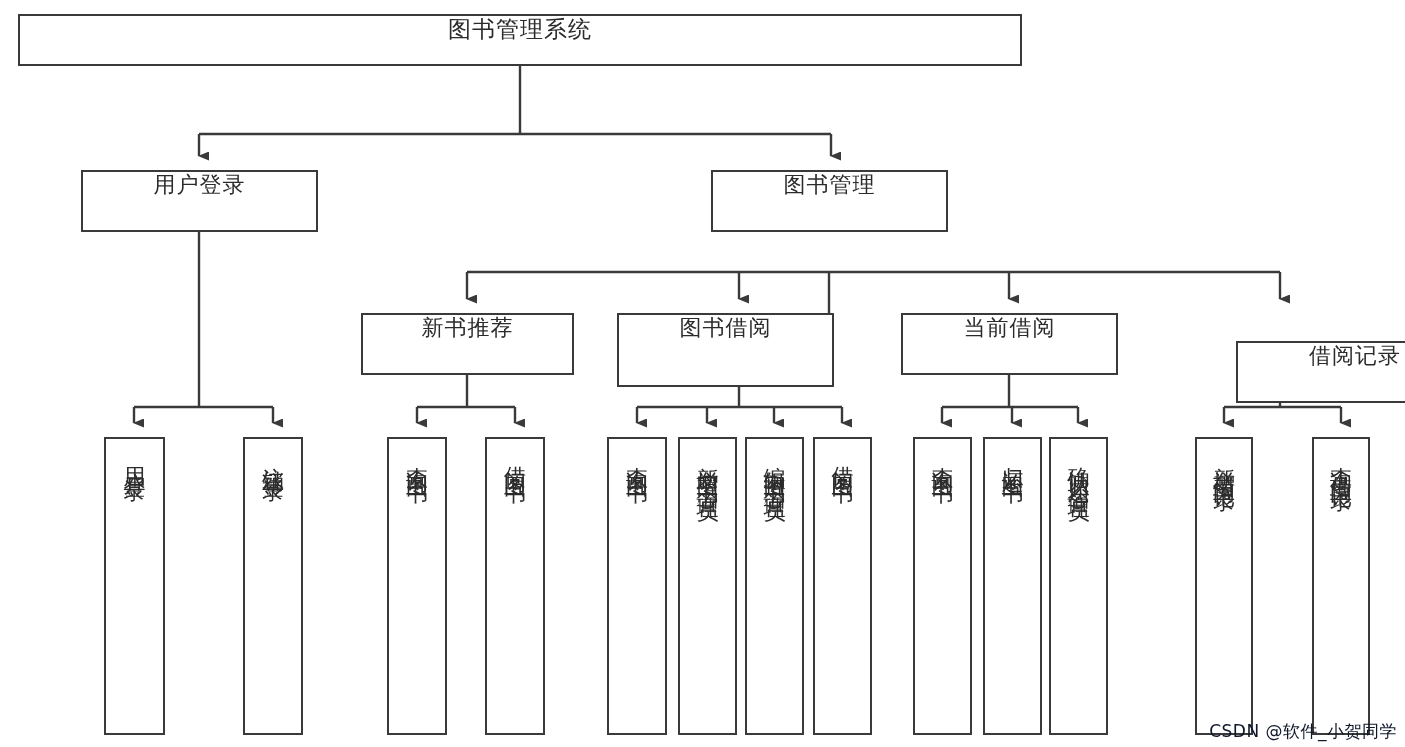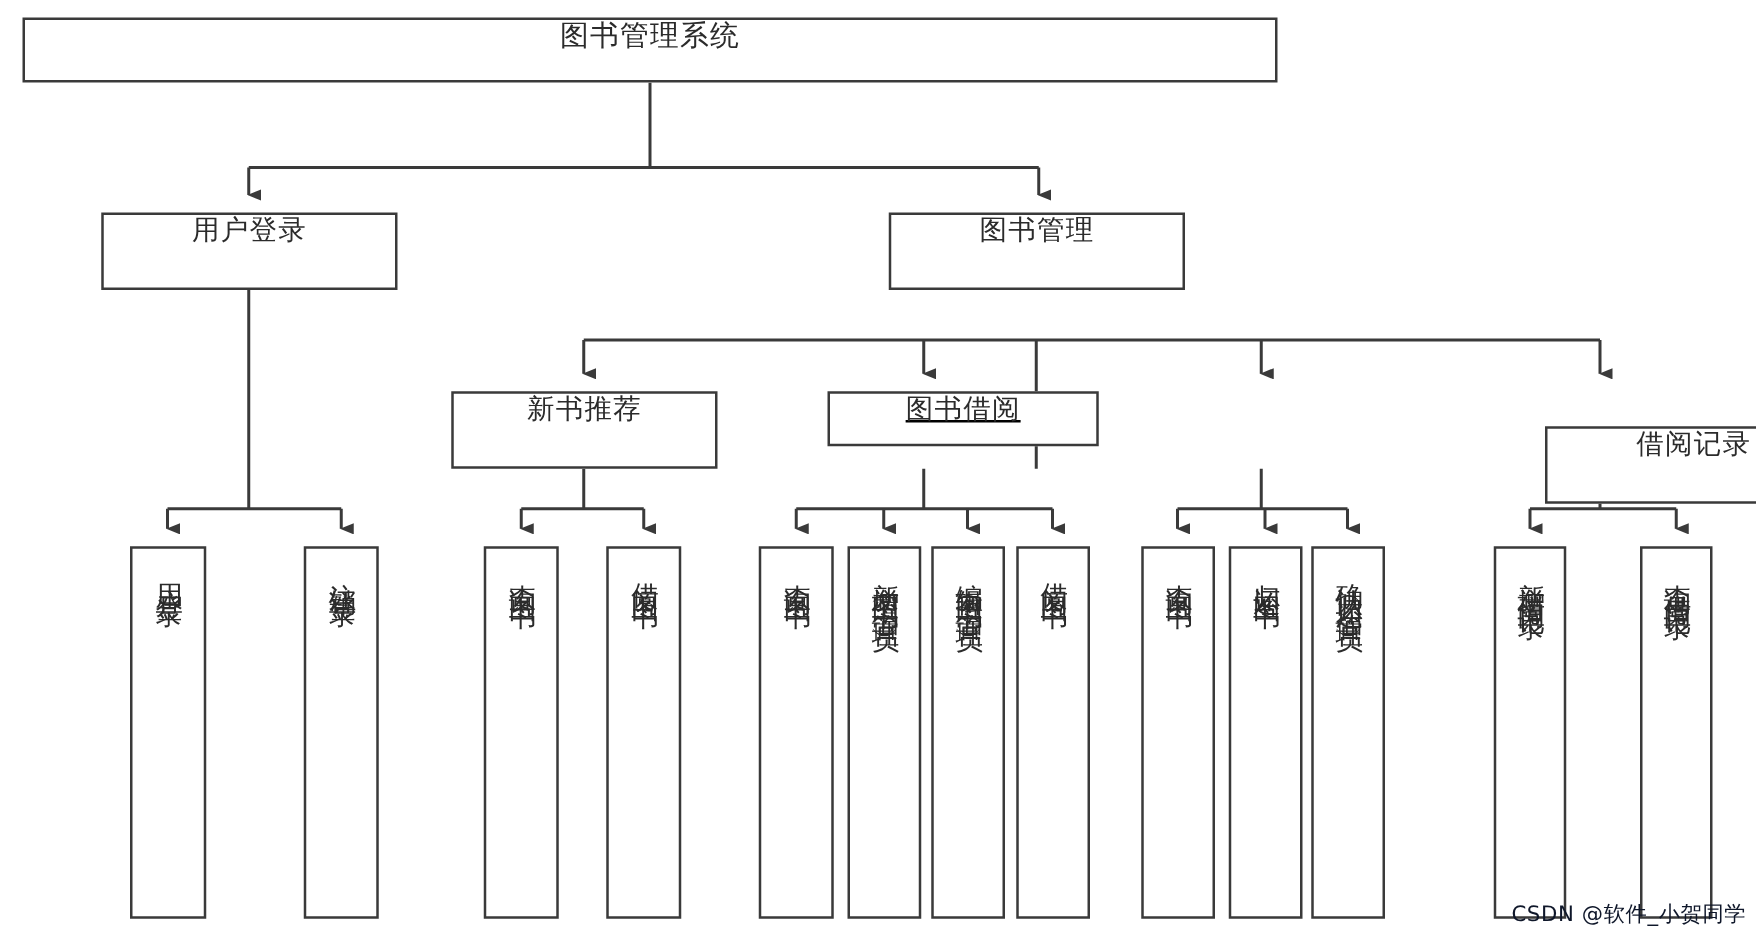--- a/index.html
+++ b/index.html
@@ -132,22 +132,25 @@
   <div class="node-box level1" style="left:81px; top:170px; width:237px; height:62px;">
     <span class="node-label">用户登录</span>
   </div>
   <div class="node-box level2" style="left:361px; top:313px; width:213px; height:62px;">
     <span class="node-label">新书推荐</span>
   </div>
 
   <div class="node-box level1" style="left:711px; top:170px; width:237px; height:62px;">
     <span class="node-label">图书管理</span>
   </div>
-  <div class="node-box level2" style="left:662px; top:313px; width:217px; height:44px;text-decoration:underline;">
+  <div class="node-box level2" style="left:617px; top:313px; width:217px; height:74px;">
     <span class="node-label">图书借阅</span>
+  </div>
+  <div class="node-box level2" style="left:901px; top:313px; width:217px; height:62px;">
+    <span class="node-label">当前借阅</span>
   </div>
   <div class="node-box level2" style="left:1236px; top:313px; width:238px; height:62px;margin-top:28px;">
     <span class="node-label">借阅记录</span>
   </div>
 
   <div class="node-box leaf" style="left:104px; top:437px; width:61px; height:298px;">
     <span class="node-label">用户登录</span>
   </div>
   <div class="node-box leaf" style="left:243px; top:437px; width:60px; height:298px;">
     <span class="node-label">注销登录</span>

